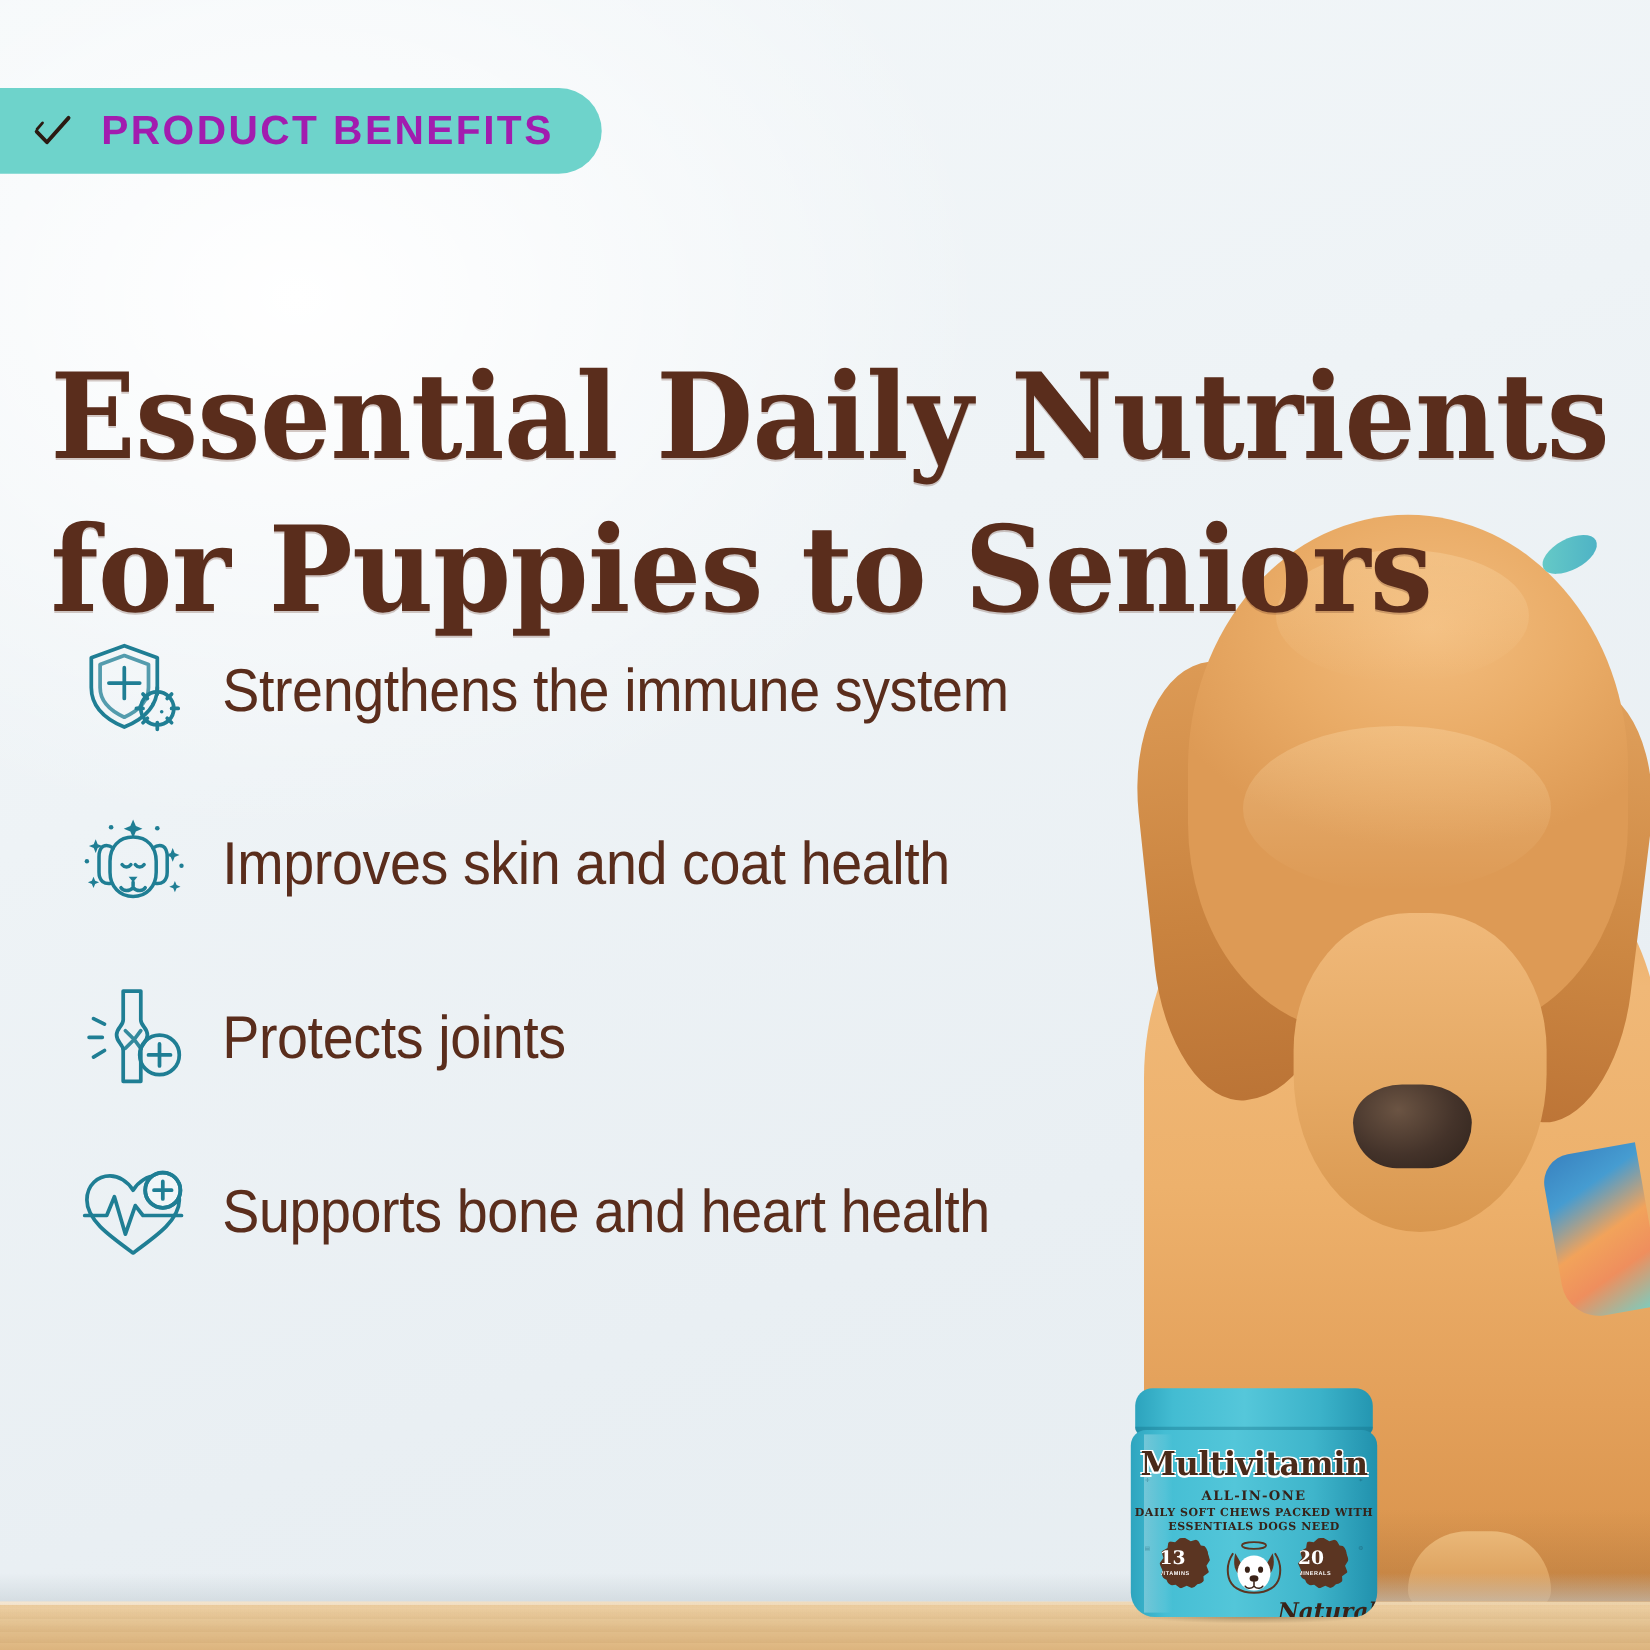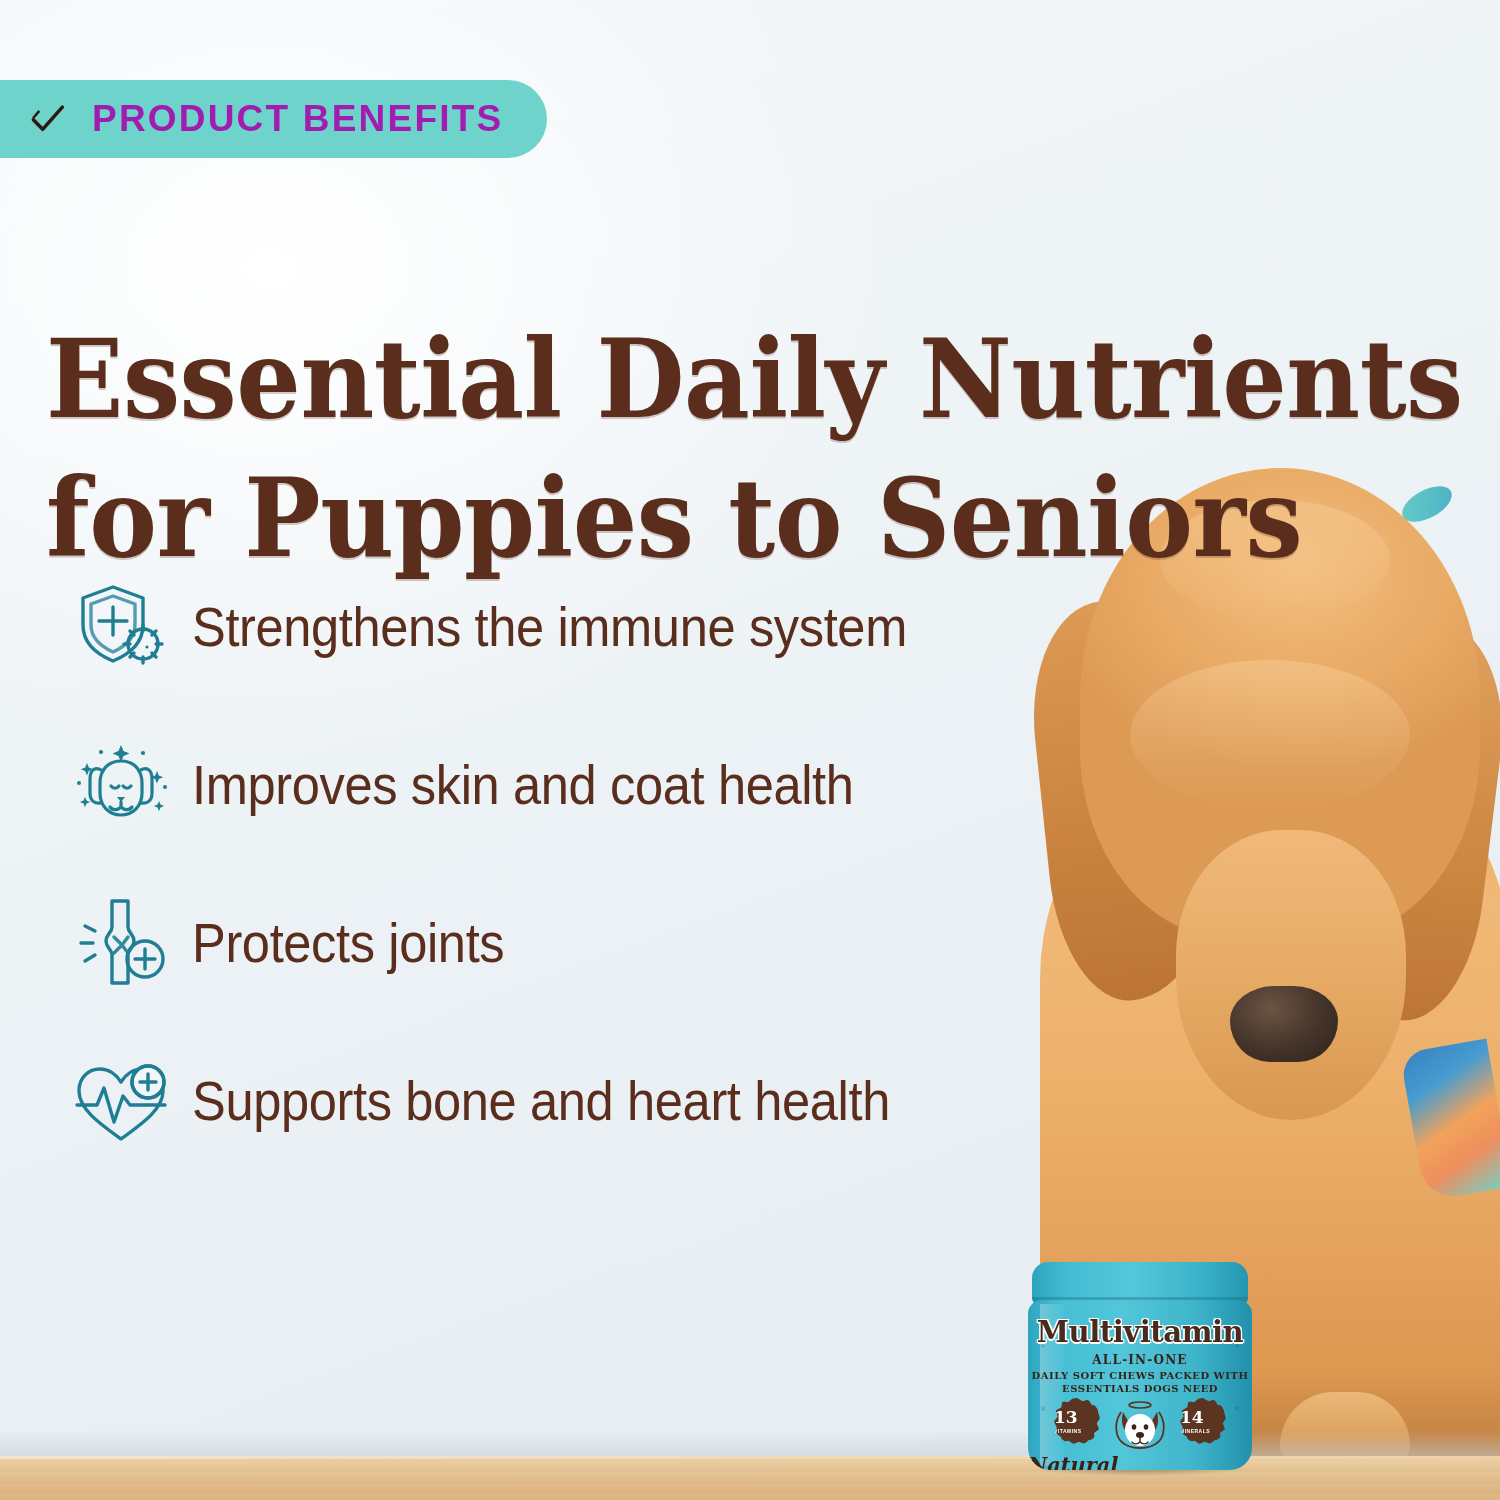--- a/index.html
+++ b/index.html
@@ -101,21 +101,21 @@
   .benefits {
     position: absolute;
     left: 62px;
     top: 548px;
     width: 1020px;
   }
   .benefit {
     display: flex;
     align-items: center;
     height: 158px;
-    gap: 12px;
+    gap: 22px;
   }
   .benefit-icon {
     flex: 0 0 auto;
     width: 118px;
     height: 110px;
     display: flex;
     align-items: center;
     justify-content: center;
   }
   .benefit-icon svg { display: block; }
@@ -361,21 +361,21 @@
     left: 50%;
     top: 96px;
     transform: translateX(-50%);
     width: 62px;
     height: 56px;
   }
   .jar-brand {
     position: absolute;
     left: 0; right: 0;
     top: 152px;
-    text-align: left;
+    text-align: right;
     color: #3a2217;
     font-family: "DejaVu Serif", "Liberation Serif", serif;
     font-style: italic;
     font-weight: 700;
     font-size: 21px;
   }
   .jar-side-icon {
     position: absolute;
     width: 16px;
     color: #1d5f73;
@@ -516,21 +516,21 @@
         <span class="l2">DAILY SOFT CHEWS PACKED WITH</span>
         <span class="l3">ESSENTIALS DOGS NEED</span>
       </div>
 
       <div class="jar-badge left">
         <span class="num">13</span>
         <span class="cap">VITAMINS</span>
       </div>
 
       <div class="jar-badge right">
-        <span class="num">14</span>
+        <span class="num">20</span>
         <span class="cap">MINERALS</span>
       </div>
 
       <svg class="jar-logo" viewBox="0 0 62 56" fill="none">
         <ellipse cx="31" cy="9" rx="11" ry="3" stroke="#5b3522" stroke-width="1.6"></ellipse>
         <path d="M12 16 c-4 6-6 14-4 22 c2 8 10 14 23 14 s21-6 23-14 c2-8 0-16-4-22" stroke="#5b3522" stroke-width="1.8" fill="none"></path>
         <path d="M14 16 c-2 8-1 14 2 18 l6-4 Z" fill="#5b3522"></path>
         <path d="M48 16 c2 8 1 14-2 18 l-6-4 Z" fill="#5b3522"></path>
         <ellipse cx="31" cy="34" rx="15" ry="16" fill="#ffffff"></ellipse>
         <ellipse cx="25" cy="31" rx="2.3" ry="2.8" fill="#3a2217"></ellipse>

